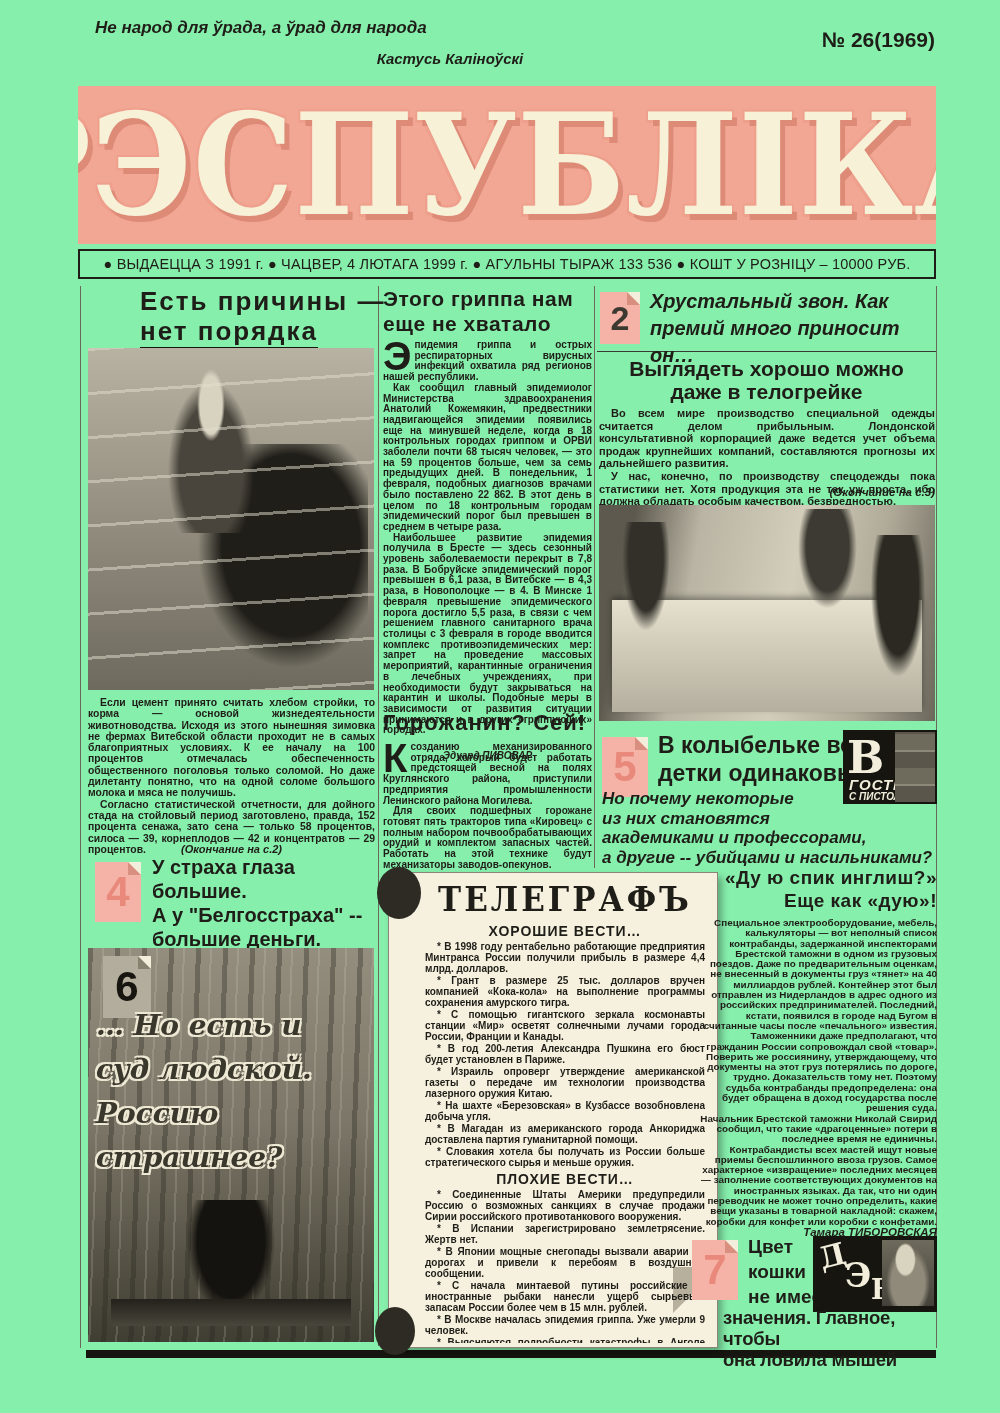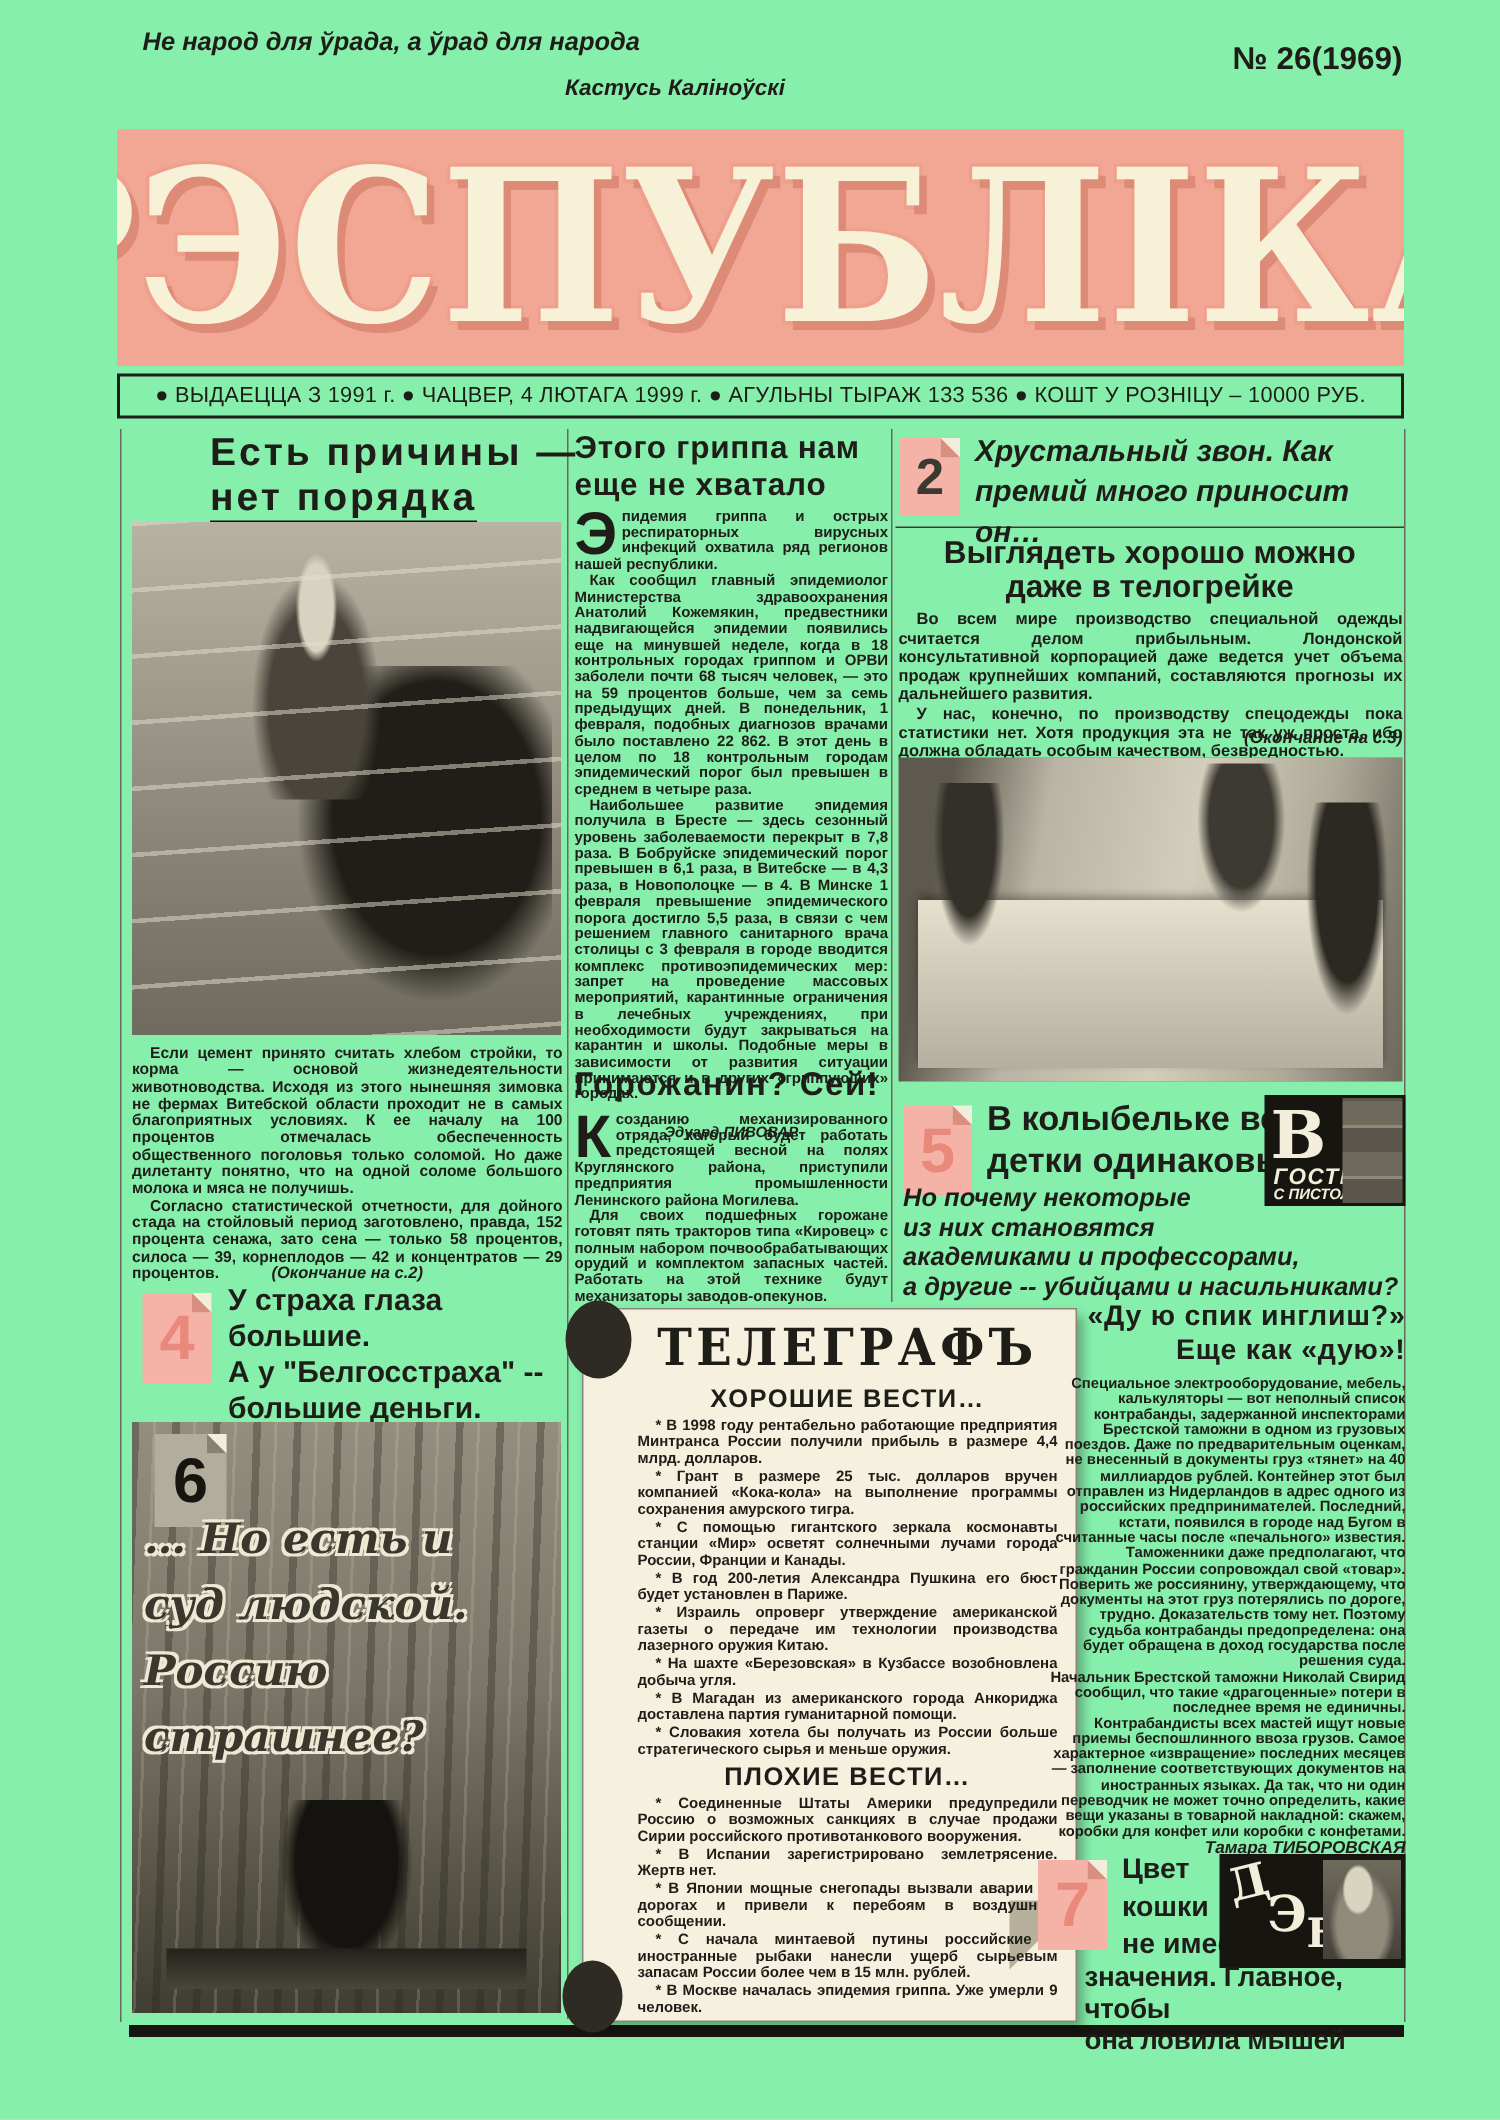--- a/index.html
+++ b/index.html
@@ -90,21 +90,21 @@
   .scroll{left:388px;top:872px;width:328px;height:474px;background:#f5f1de;
           border:1px solid #8a8578;box-shadow:4px 5px 7px rgba(0,0,0,0.3);}
   .curl{position:absolute;background:#2e2b24;border-radius:50%;}
   .curl1{left:-12px;top:-6px;width:44px;height:52px;}
   .curl2{left:-14px;bottom:-8px;width:40px;height:48px;}
   .curl3{position:absolute;right:-2px;bottom:34px;width:0;height:0;
          border-top:46px solid #b6b09c;border-right:46px solid transparent;}
   .scroll-inner{position:absolute;left:36px;top:6px;right:12px;bottom:4px;overflow:hidden;}
   .tg-title{text-align:center;font-family:"DejaVu Serif",serif;font-weight:bold;font-size:31px;
             letter-spacing:3px;transform:scaleY(1.1);margin:2px 0 6px 0;}
-  .tg-sec{text-align:center;font-size:17px;font-weight:bold;letter-spacing:1px;margin:3px 0 2px 0;}
+  .tg-sec{text-align:center;font-size:14px;font-weight:bold;letter-spacing:1px;margin:3px 0 2px 0;}
   .tg-item{font-size:10px;line-height:11px;font-weight:bold;text-align:justify;text-indent:12px;margin:0 0 1px 0;}
 
   
   .badge2{left:600px;top:292px;width:40px;height:52px;}
   .badge2 span{font-size:34px;}
   .teaser2-text{left:650px;top:288px;width:288px;font-size:20px;line-height:27px;
                 font-weight:bold;font-style:italic;}
   .ww-headline{left:597px;top:357px;width:339px;text-align:center;font-size:21px;line-height:23px;font-weight:bold;}
   .ww-body{left:599px;top:407px;width:336px;font-size:11px;line-height:12.6px;font-weight:bold;}
   .ww-body p{margin:0;text-indent:12px;}

